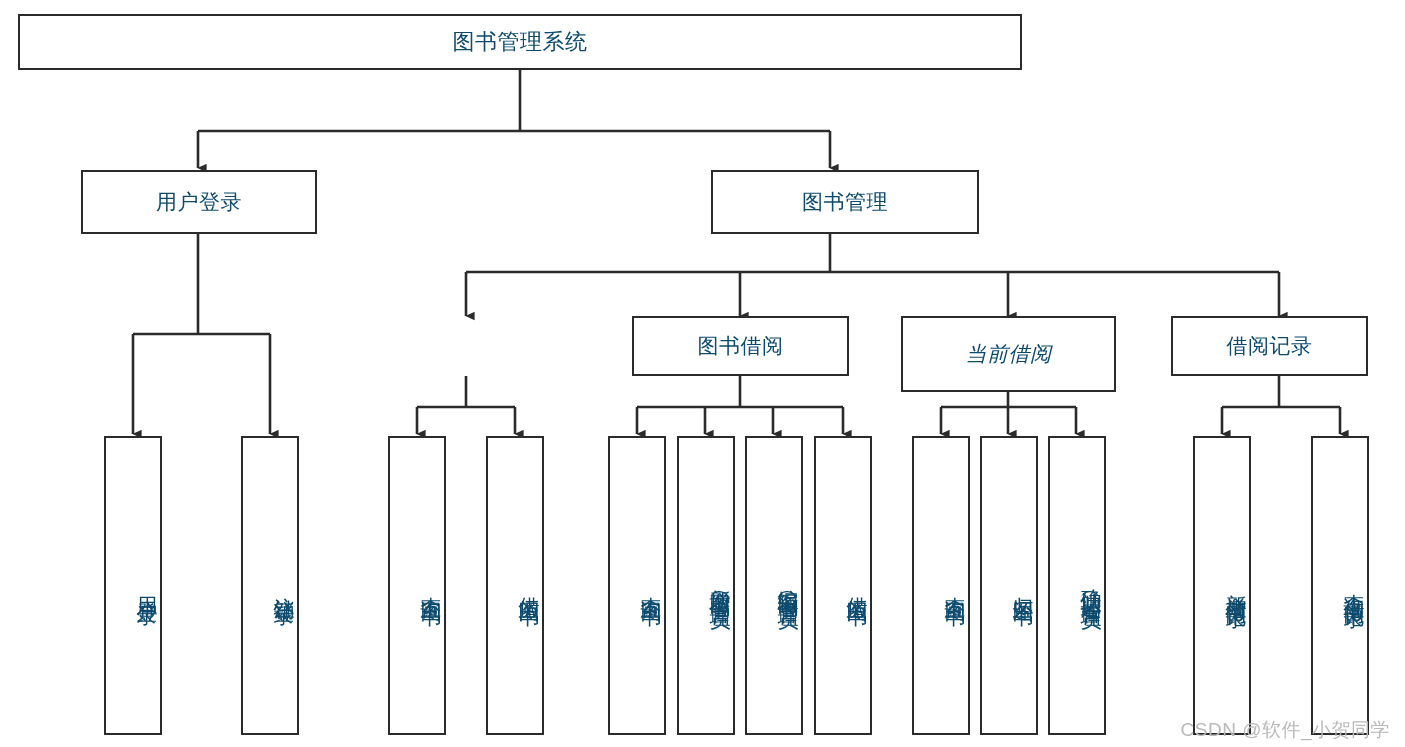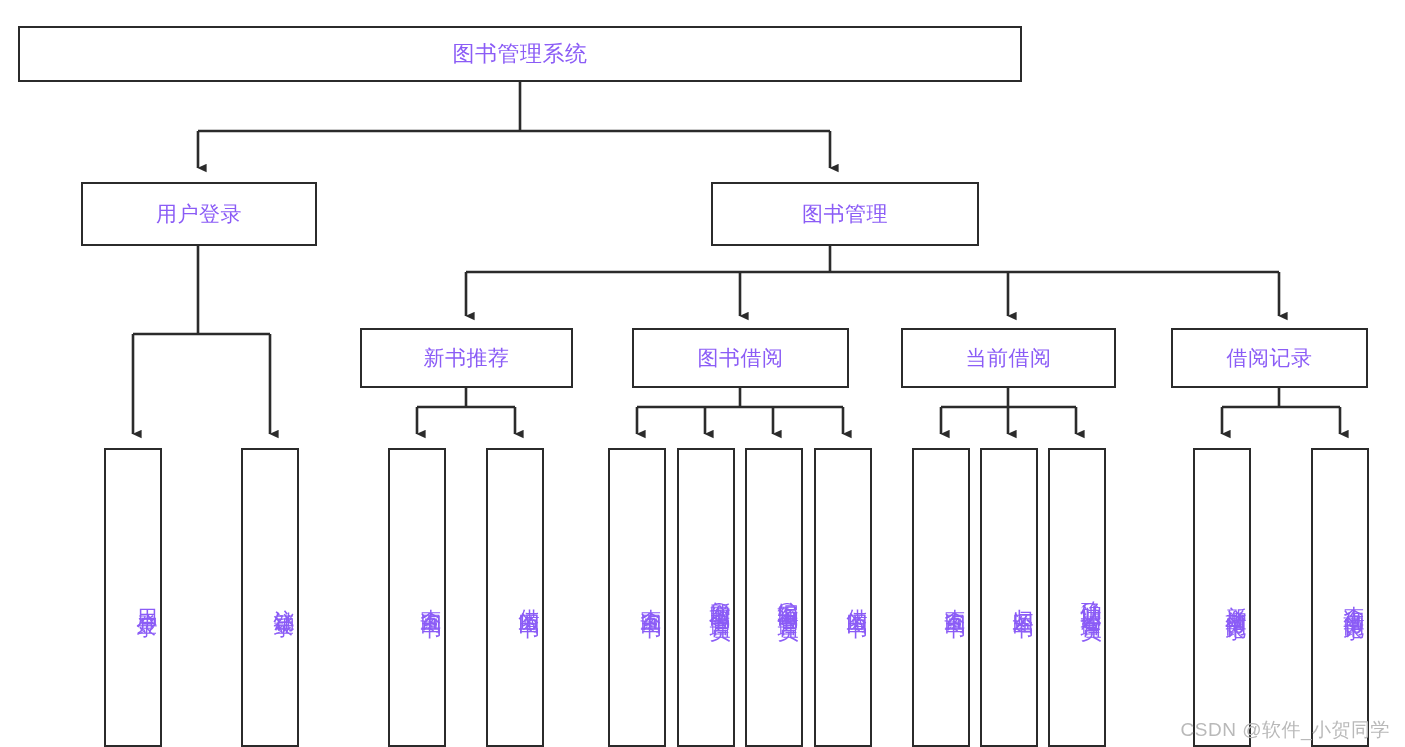--- a/index.html
+++ b/index.html
@@ -22,23 +22,22 @@
   }
   .node{
     position:absolute;
     box-sizing:border-box;
     background:#ffffff;
     border:2px solid #2b2b2b;
     display:flex;
     align-items:center;
     justify-content:center;
     text-align:center;
-    color:#8b5cf6;
+    color:#0c4a6e;
     letter-spacing:0.5px;
-    margin-top:12px;
   }
   .node.h{
     font-size:21px;
     line-height:1.2;
     padding:0 6px;
   }
   .node.root{ font-size:22px; }
   .node.v{
     font-size:21px;
     writing-mode:vertical-rl;
@@ -118,23 +117,22 @@
       <path d="M1222,407 L1222,434" marker-end="url(#arw)"></path>
       <path d="M1340,407 L1340,434" marker-end="url(#arw)"></path>
     </g>
   </svg>
 
   <div class="node h root" style="left:18px;top:14px;width:1004px;height:56px;">图书管理系统</div>
 
   <div class="node h" style="left:81px;top:170px;width:236px;height:64px;">用户登录</div>
   <div class="node h" style="left:711px;top:170px;width:268px;height:64px;">图书管理</div>
 
-  <div class="node h" style="left:360px;top:316px;width:213px;height:60px;">新书推荐</div>
   <div class="node h" style="left:632px;top:316px;width:217px;height:60px;">图书借阅</div>
-  <div class="node h" style="left:901px;top:316px;width:215px;height:60px;">当前借阅</div>
+  <div class="node h" style="left:901px;top:316px;width:215px;height:76px;font-style:italic;">当前借阅</div>
   <div class="node h" style="left:1171px;top:316px;width:197px;height:60px;">借阅记录</div>
 
   <div class="node v" style="left:104px;top:436px;width:58px;height:299px;">
     <span>用户登录</span>
   </div>
   <div class="node v" style="left:241px;top:436px;width:58px;height:299px;">
     <span>注销登录</span>
   </div>
 
   <div class="node v" style="left:388px;top:436px;width:58px;height:299px;">

